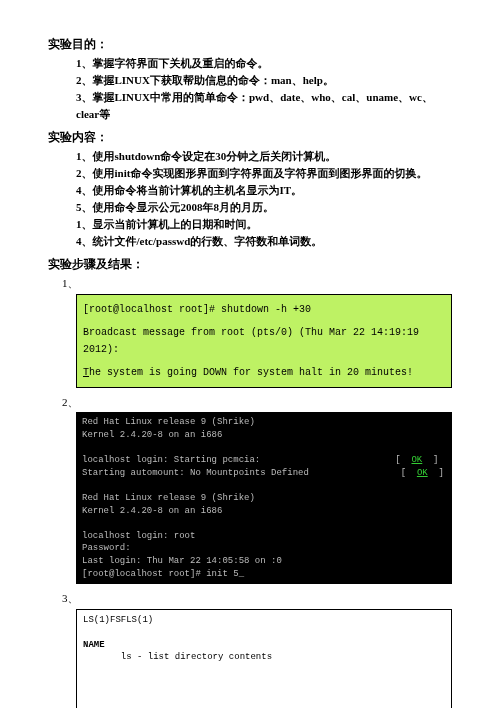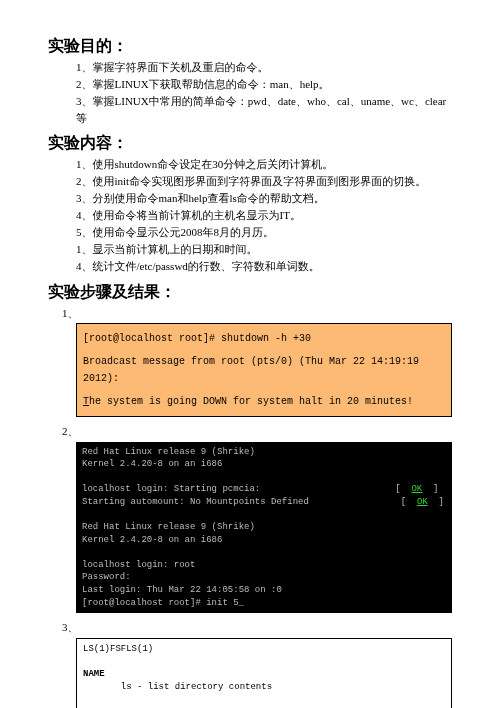--- a/index.html
+++ b/index.html
@@ -16,41 +16,42 @@
   }
   .title {
     text-align: center;
     font-weight: bold;
     font-size: 18px;
     margin-bottom: 10px;
     font-family: "SimHei", "黑体", sans-serif;
   }
   .section-heading {
     font-weight: bold;
-    font-size: 16px;
+    font-size: 12px;
     margin-top: 6px;
     margin-bottom: 2px;
     font-family: "SimHei", "黑体", sans-serif;
   }
   .item {
     padding-left: 28px;
     line-height: 1.55;
+    font-weight: bold;
   }
   .step-num {
     padding-left: 14px;
     line-height: 1.5;
     margin-top: 2px;
   }
   .terminal-white {
     border: 1px solid #000;
     margin: 2px 0 6px 28px;
     padding: 6px 6px;
     font-family: "Courier New", monospace;
     font-size: 10px;
-    background: #fdba74;
+    background: #bef264;
     line-height: 1.7;
   }
   .terminal-white .underlined {
     text-decoration: underline;
   }
   .terminal-black {
     margin: 2px 0 6px 28px;
     background: #000;
     color: #bbb;
     font-family: "Courier New", monospace;
@@ -81,21 +82,20 @@
 <div class="page">
 
   <div class="section-heading">实验目的：</div>
   <div class="item">1、掌握字符界面下关机及重启的命令。</div>
   <div class="item">2、掌握LINUX下获取帮助信息的命令：man、help。</div>
   <div class="item">3、掌握LINUX中常用的简单命令：pwd、date、who、cal、uname、wc、clear等</div>
 
   <div class="section-heading">实验内容：</div>
   <div class="item">1、使用shutdown命令设定在30分钟之后关闭计算机。</div>
   <div class="item">2、使用init命令实现图形界面到字符界面及字符界面到图形界面的切换。</div>
-  <div class="item">3、分别使用命令man和help查看ls命令的帮助文档。</div>
   <div class="item">4、使用命令将当前计算机的主机名显示为IT。</div>
   <div class="item">5、使用命令显示公元2008年8月的月历。</div>
   <div class="item">1、显示当前计算机上的日期和时间。</div>
   <div class="item">4、统计文件/etc/passwd的行数、字符数和单词数。</div>
 
   <div class="section-heading">实验步骤及结果：</div>
 
   <div class="step-num">1、</div>
   <div class="terminal-white">
     <div>[root@localhost root]# shutdown -h +30</div>

